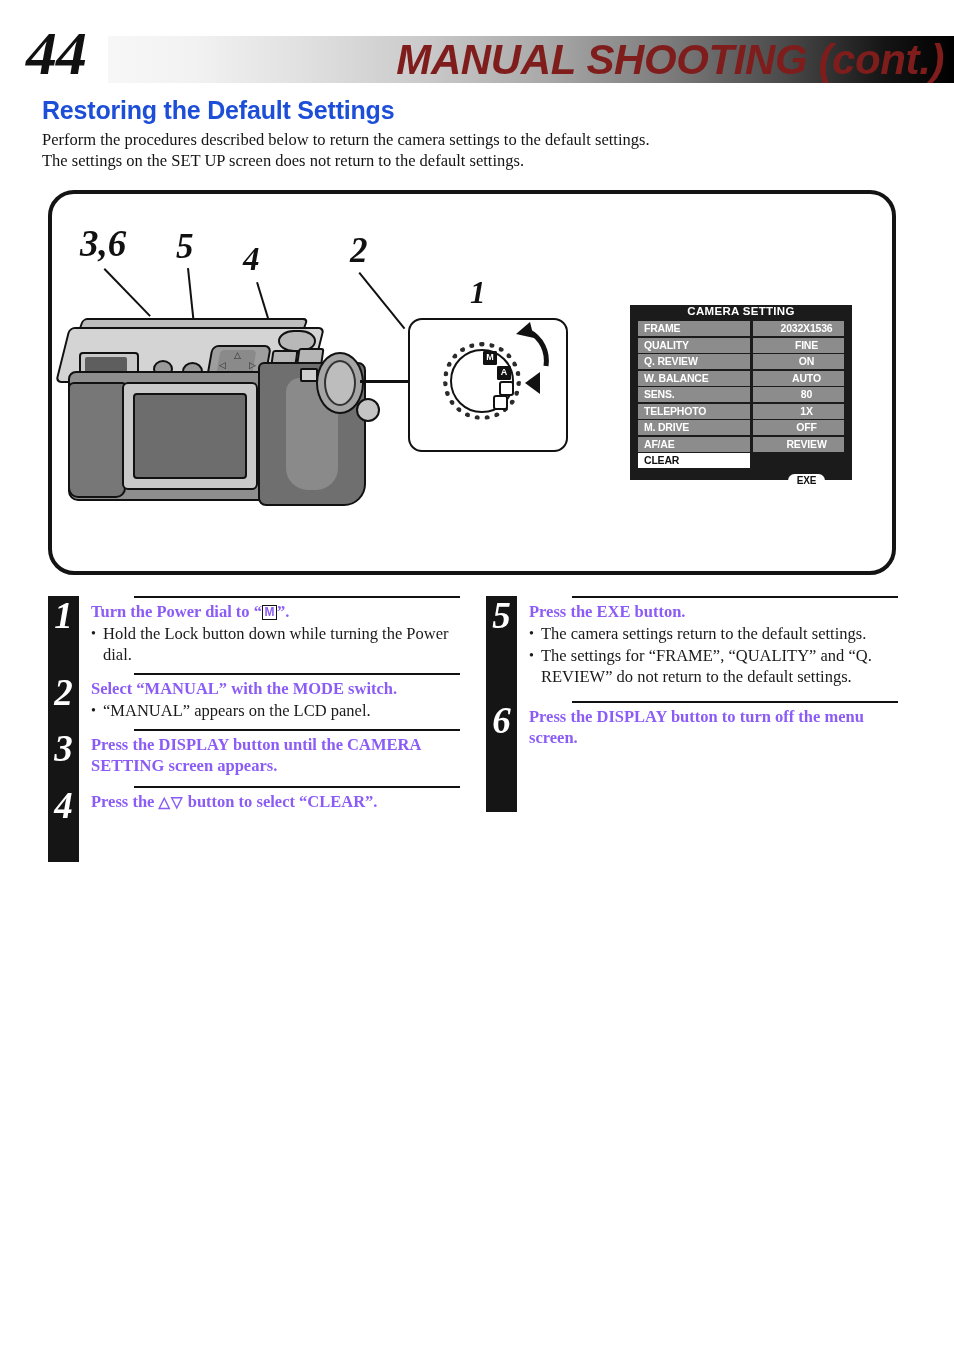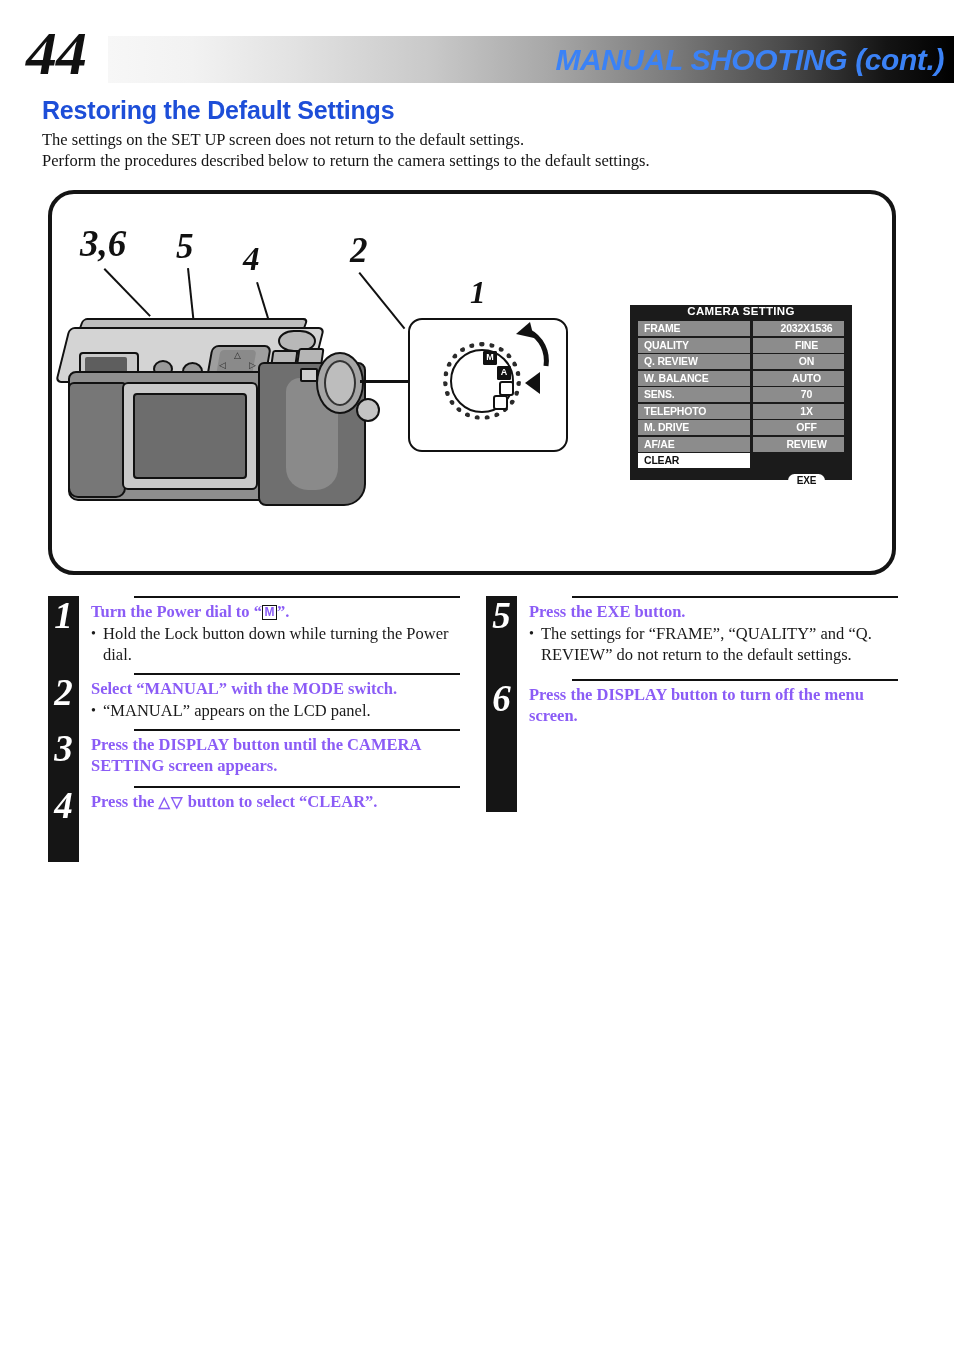--- a/index.html
+++ b/index.html
@@ -33,25 +33,25 @@
         #f7f7f7 0%, #f2f2f2 10%, #e2e2e2 22%,
         #c9c9c9 38%, #a8a8a8 52%, #7d7d7d 66%,
         #4a4a4a 80%, #141414 92%, #000000 100%);
   }
   .header-title {
     position: absolute;
     right: 10px;
     top: 36px;
     height: 47px;
     line-height: 47px;
-    color: #3b82f6;
+    color: #7f1d1d;
     font-family: "Liberation Sans", sans-serif;
     font-weight: bold;
     font-style: italic;
-    font-size: 30px;
+    font-size: 42px;
     letter-spacing: -0.4px;
     white-space: nowrap;
   }
   .page-number {
     position: absolute;
     left: 26px;
     top: 22px;
     font-family: "Liberation Serif", serif;
     font-style: italic;
     font-weight: bold;
@@ -491,22 +491,22 @@
 <body>
 
 <div class="header">
   <div class="header-bar"></div>
   <div class="header-title">MANUAL SHOOTING (cont.)</div>
   <div class="page-number">44</div>
 </div>
 
 <div class="section-title">Restoring the Default Settings</div>
 <div class="intro">
+  <div>Perform the procedures described below to return the camera settings to the default settings.</div>
   <div>The settings on the SET UP screen does not return to the default settings.</div>
-  <div>Perform the procedures described below to return the camera settings to the default settings.</div>
 </div>
 
 <div class="illus"></div>
 
 <div class="callout cal-36">3,6</div>
 <div class="callout cal-5">5</div>
 <div class="callout cal-4">4</div>
 <div class="callout cal-2">2</div>
 <div class="callout cal-1">1</div>
 
@@ -574,21 +574,21 @@
       <div class="lcd-value">ON</div>
     </div>
 
     <div class="lcd-row">
       <div class="lcd-label">W. BALANCE</div>
       <div class="lcd-value">AUTO</div>
     </div>
 
     <div class="lcd-row">
       <div class="lcd-label">SENS.</div>
-      <div class="lcd-value">70</div>
+      <div class="lcd-value">80</div>
     </div>
 
     <div class="lcd-row">
       <div class="lcd-label">TELEPHOTO</div>
       <div class="lcd-value">1X</div>
     </div>
 
     <div class="lcd-row">
       <div class="lcd-label">M. DRIVE</div>
       <div class="lcd-value">OFF</div>
@@ -644,20 +644,21 @@
 </div>
 
 <div class="steps-col col-right">
   <div class="stepbar"></div>
 
   <div class="step">
     <div class="step-rule"></div>
     <div class="step-num">5</div>
     <div class="step-head">Press the EXE button.</div>
     <ul class="bullets">
+      <li>The camera settings return to the default settings.</li>
       <li>The settings for “FRAME”, “QUALITY” and “Q. REVIEW” do not return to the default settings.</li>
     </ul>
   </div>
 
   <div class="step" style="margin-top:14px;">
     <div class="step-rule"></div>
     <div class="step-num">6</div>
     <div class="step-head">Press the DISPLAY button to turn off the menu screen.</div>
   </div>
 </div>

